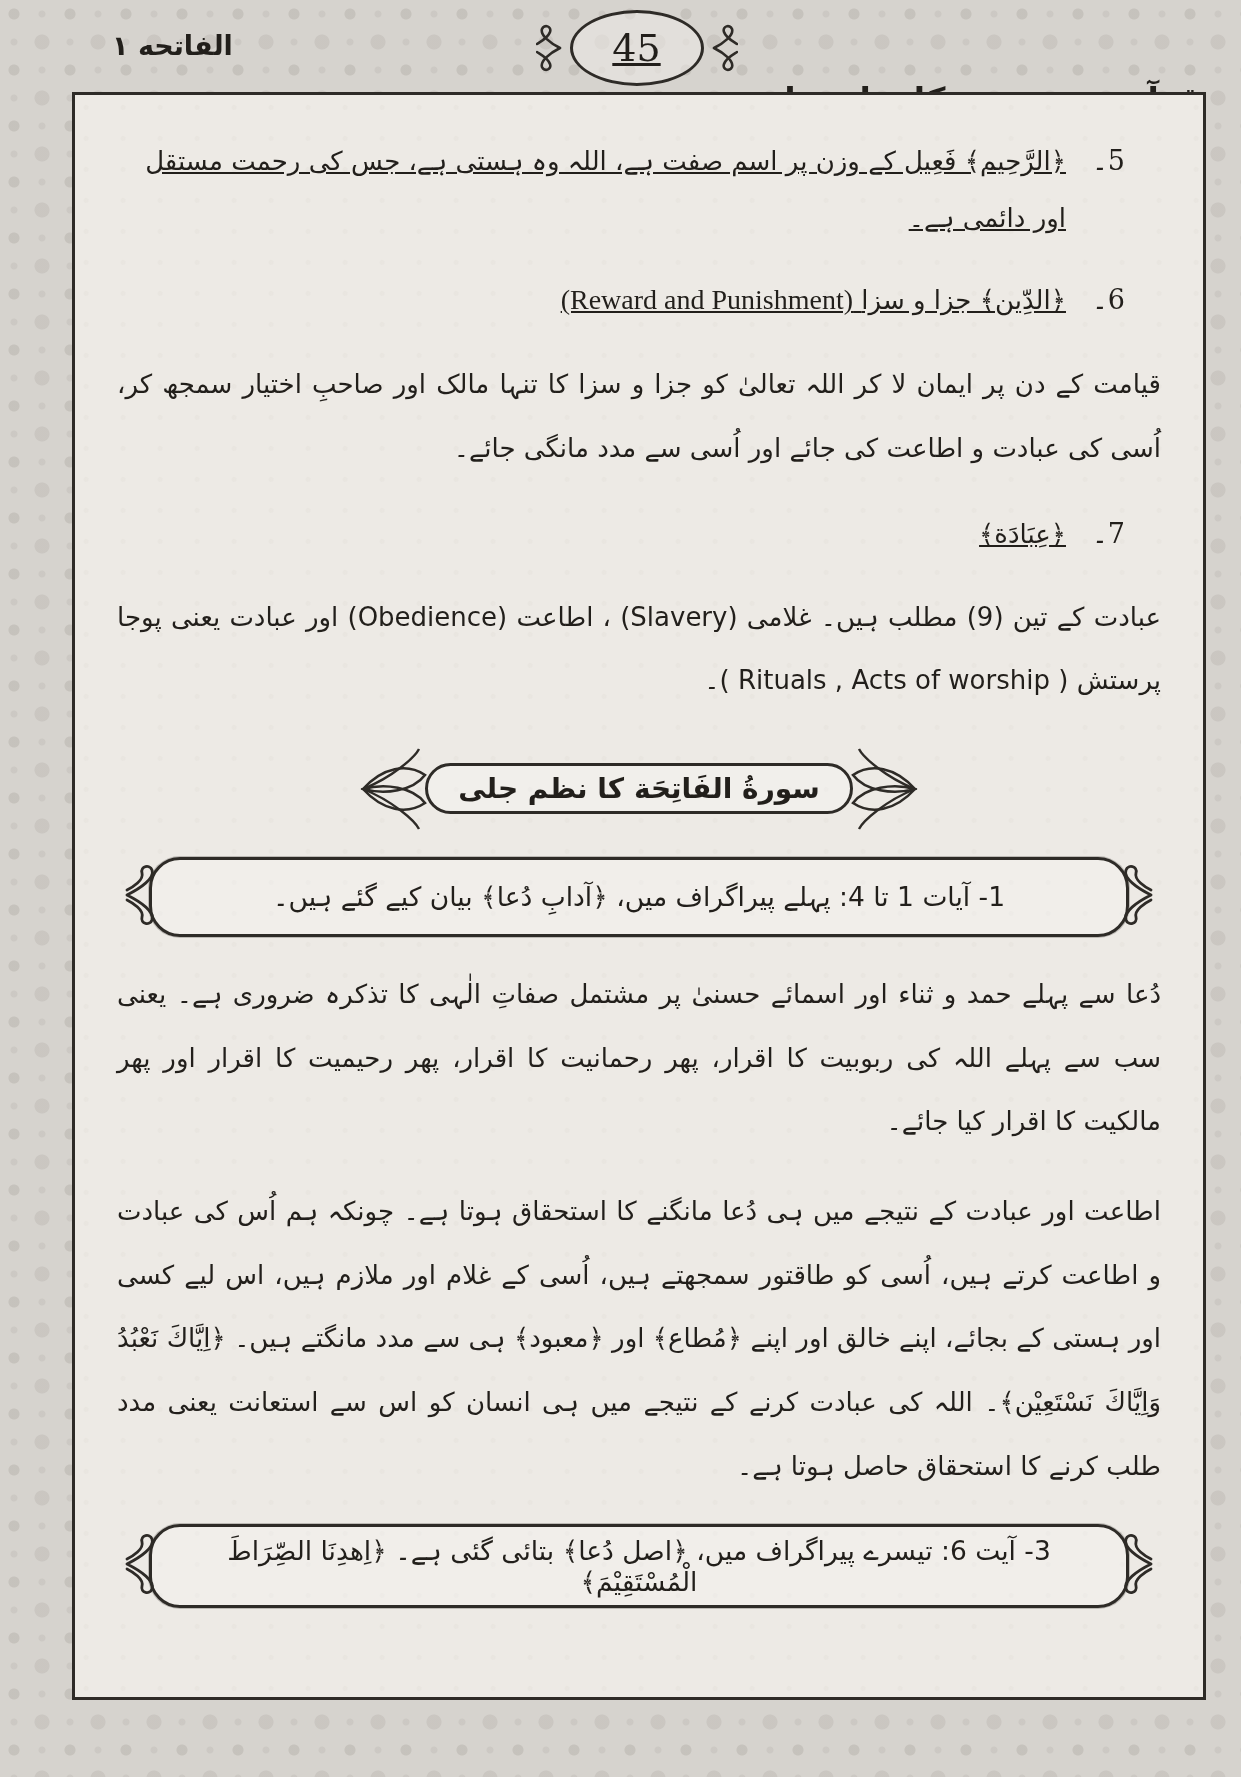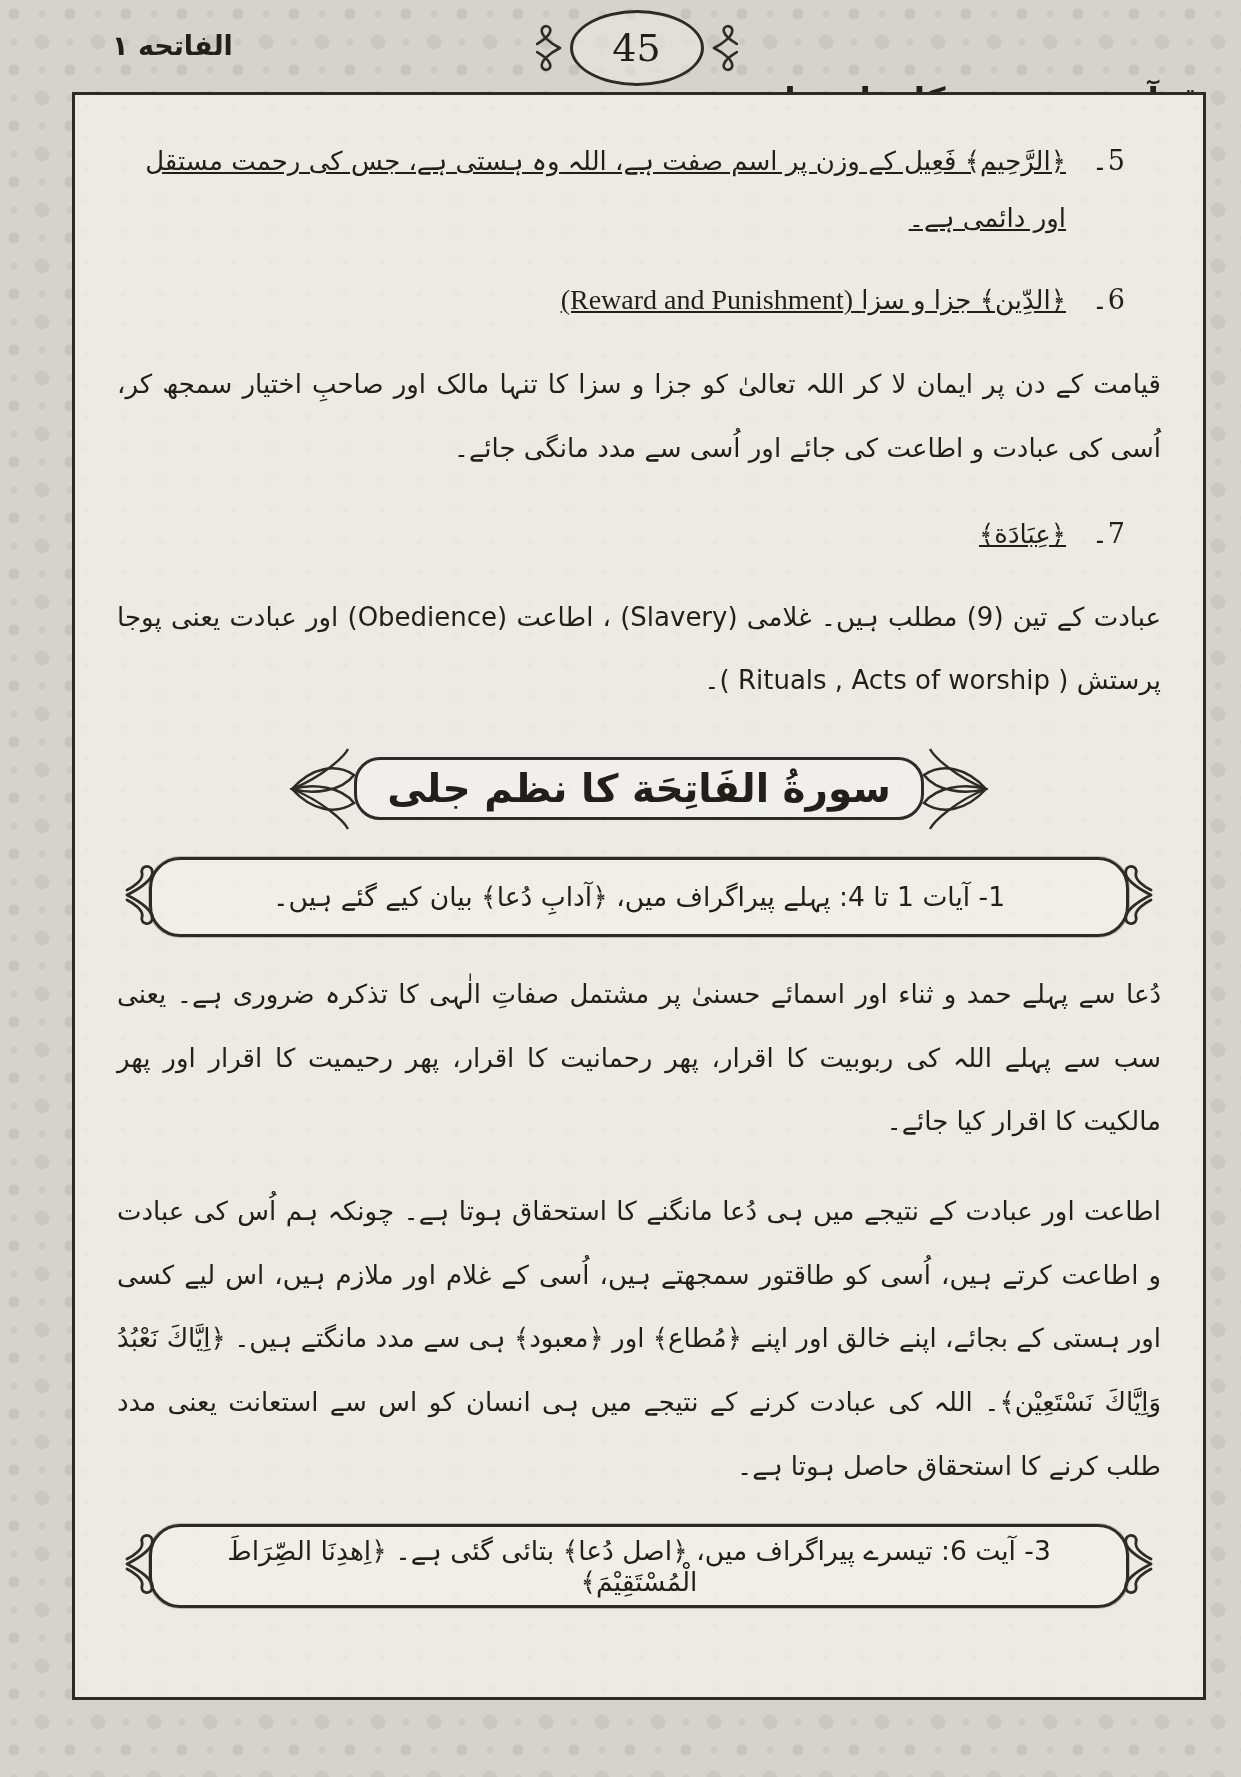--- a/index.html
+++ b/index.html
@@ -19,21 +19,21 @@
       radial-gradient(circle at 42px 14px, rgba(120,114,106,.10) 3px, transparent 4px),
       radial-gradient(circle at 14px 42px, rgba(120,114,106,.10) 3px, transparent 4px);
     background-size:56px 56px;
   }
   
   .header{position:absolute;top:10px;left:72px;right:40px;height:78px;direction:rtl;}
   .header-right{position:absolute;right:0;top:22px;font-size:33px;font-weight:bold;letter-spacing:0;margin-top:48px;}
   .header-left{position:absolute;left:28px;top:20px;font-size:27px;font-weight:bold;margin-left:12px;}
   .page-number-badge{
     position:absolute;left:50%;top:0;transform:translateX(-50%);
-    display:flex;align-items:center;gap:8px;direction:ltr;
+    display:flex;align-items:center;gap:8px;direction:ltr;text-decoration:underline;
   }
   .page-oval{
     width:128px;height:70px;border:3px solid var(--line);border-radius:50%;
     display:flex;align-items:center;justify-content:center;
     font-size:38px;font-family:"DejaVu Serif",serif;background:rgba(237,234,229,.55);
   }
   .orn{display:inline-block;line-height:0;}
   .orn.flip{transform:scaleX(-1);}
   
   .content-box{
@@ -47,21 +47,21 @@
   .urdu{font-size:26px;line-height:2.45;text-align:justify;}
   .numbered{display:flex;gap:26px;align-items:baseline;padding-right:36px;}
   .item-num{font-family:"DejaVu Serif",serif;font-size:27px;white-space:nowrap;}
   .item-text{font-size:26px;line-height:2.2;text-decoration:underline;}
   .latin{font-family:"Liberation Serif","DejaVu Serif",serif;font-size:28px;direction:ltr;unicode-bidi:embed;}
   .mt-sm{margin-top:10px;} .mt-md{margin-top:22px;}
   
   .title-banner{margin:34px auto 10px auto;display:flex;align-items:center;justify-content:center;gap:0;width:fit-content;}
   .title-box{
     border:3px solid var(--line);border-radius:26px;padding:6px 30px;
-    font-size:39px;font-weight:bold;white-space:nowrap;background:rgba(255,255,255,.25);
+    font-size:28px;font-weight:bold;white-space:nowrap;background:rgba(255,255,255,.25);
   }
   .leaf-orn{line-height:0;margin:0 -8px;z-index:1;}
   
   .banner{position:relative;margin:26px 18px 22px 18px;display:flex;align-items:center;}
   .banner-box{
     flex:1;border:3px solid var(--line);border-radius:31px;
     min-height:58px;display:flex;align-items:center;justify-content:center;
     padding:8px 54px;font-size:26.5px;font-weight:500;text-align:center;
     background:rgba(255,255,255,.22);
     box-shadow:0 0 0 1px rgba(46,43,39,.25);

